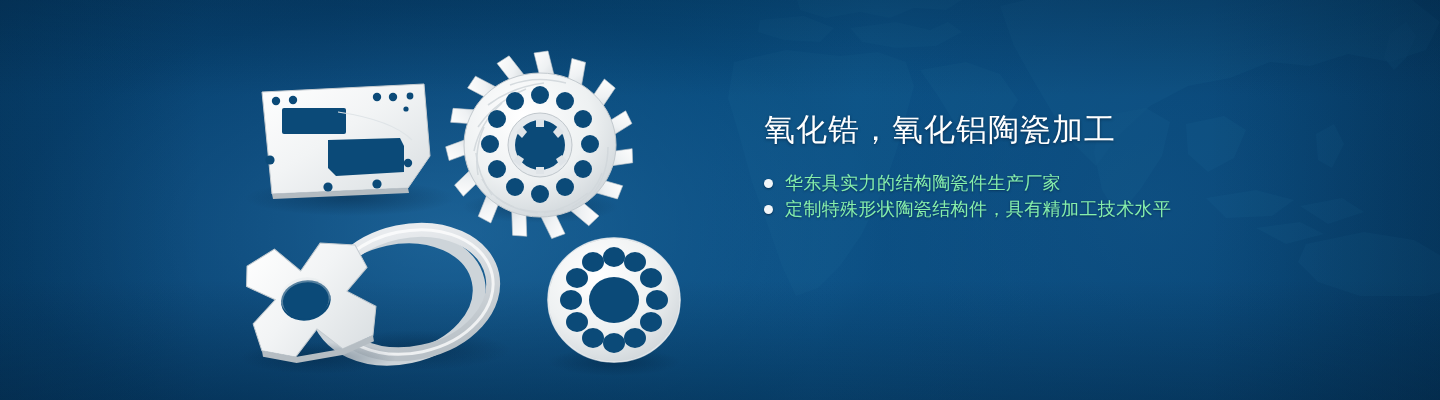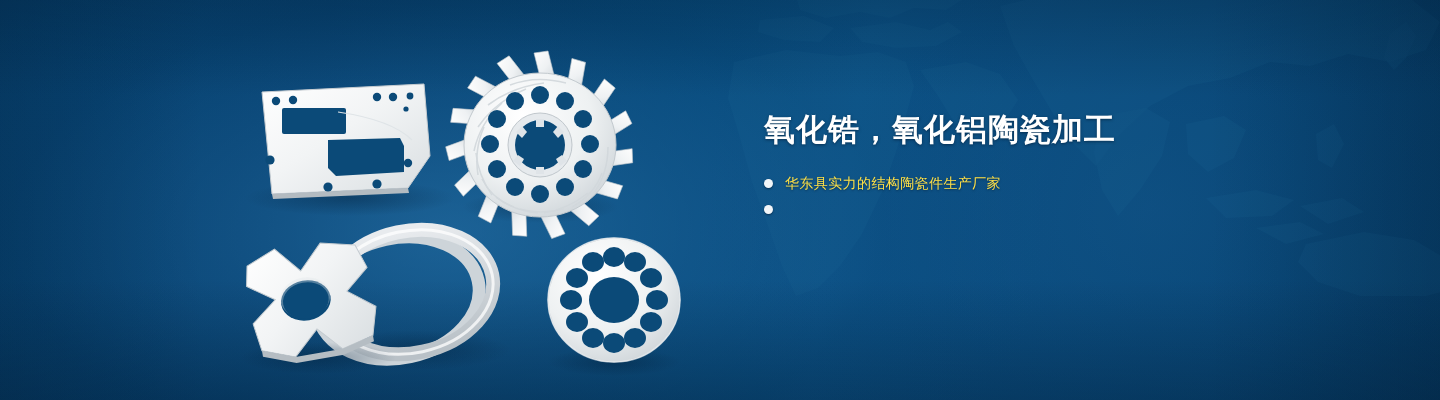--- a/index.html
+++ b/index.html
@@ -93,21 +93,21 @@
   .copy {
     position: absolute;
     left: 764px;
     top: 110px;
     width: 640px;
   }
   .headline {
     margin: 0;
     font-size: 31px;
     line-height: 40px;
-    font-weight: bold;
+    font-weight: normal;
     letter-spacing: 1px;
     color: #ffffff;
     text-shadow: 0 1px 3px rgba(0,20,40,0.55);
     white-space: nowrap;
   }
   .bullets {
     list-style: none;
     margin: 22px 0 0 0;
     padding: 0;
   }
@@ -120,23 +120,23 @@
   .bullet-dot {
     flex: 0 0 auto;
     width: 9px;
     height: 9px;
     border-radius: 50%;
     background: #f2f6f9;
     margin-right: 12px;
     box-shadow: 0 1px 2px rgba(0,15,35,0.5);
   }
   .bullet-text {
-    font-size: 14px;
+    font-size: 18px;
     line-height: 23px;
-    color: #fde047;
+    color: #86efac;
     letter-spacing: 0.4px;
     text-shadow: 0 1px 2px rgba(0,20,40,0.5);
     white-space: nowrap;
   }
 </style>
 </head>
 <body>
 
 <div class="banner">
 
@@ -382,17 +382,18 @@
   <div class="copy">
     <h1 class="headline">氧化锆，氧化铝陶瓷加工</h1>
 
     <ul class="bullets">
       <li class="bullet-row">
         <span class="bullet-dot"></span>
         <span class="bullet-text">华东具实力的结构陶瓷件生产厂家</span>
       </li>
       <li class="bullet-row">
         <span class="bullet-dot"></span>
+        <span class="bullet-text">定制特殊形状陶瓷结构件，具有精加工技术水平</span>
       </li>
     </ul>
   </div>
 
 </div>
 
 </body></html>

